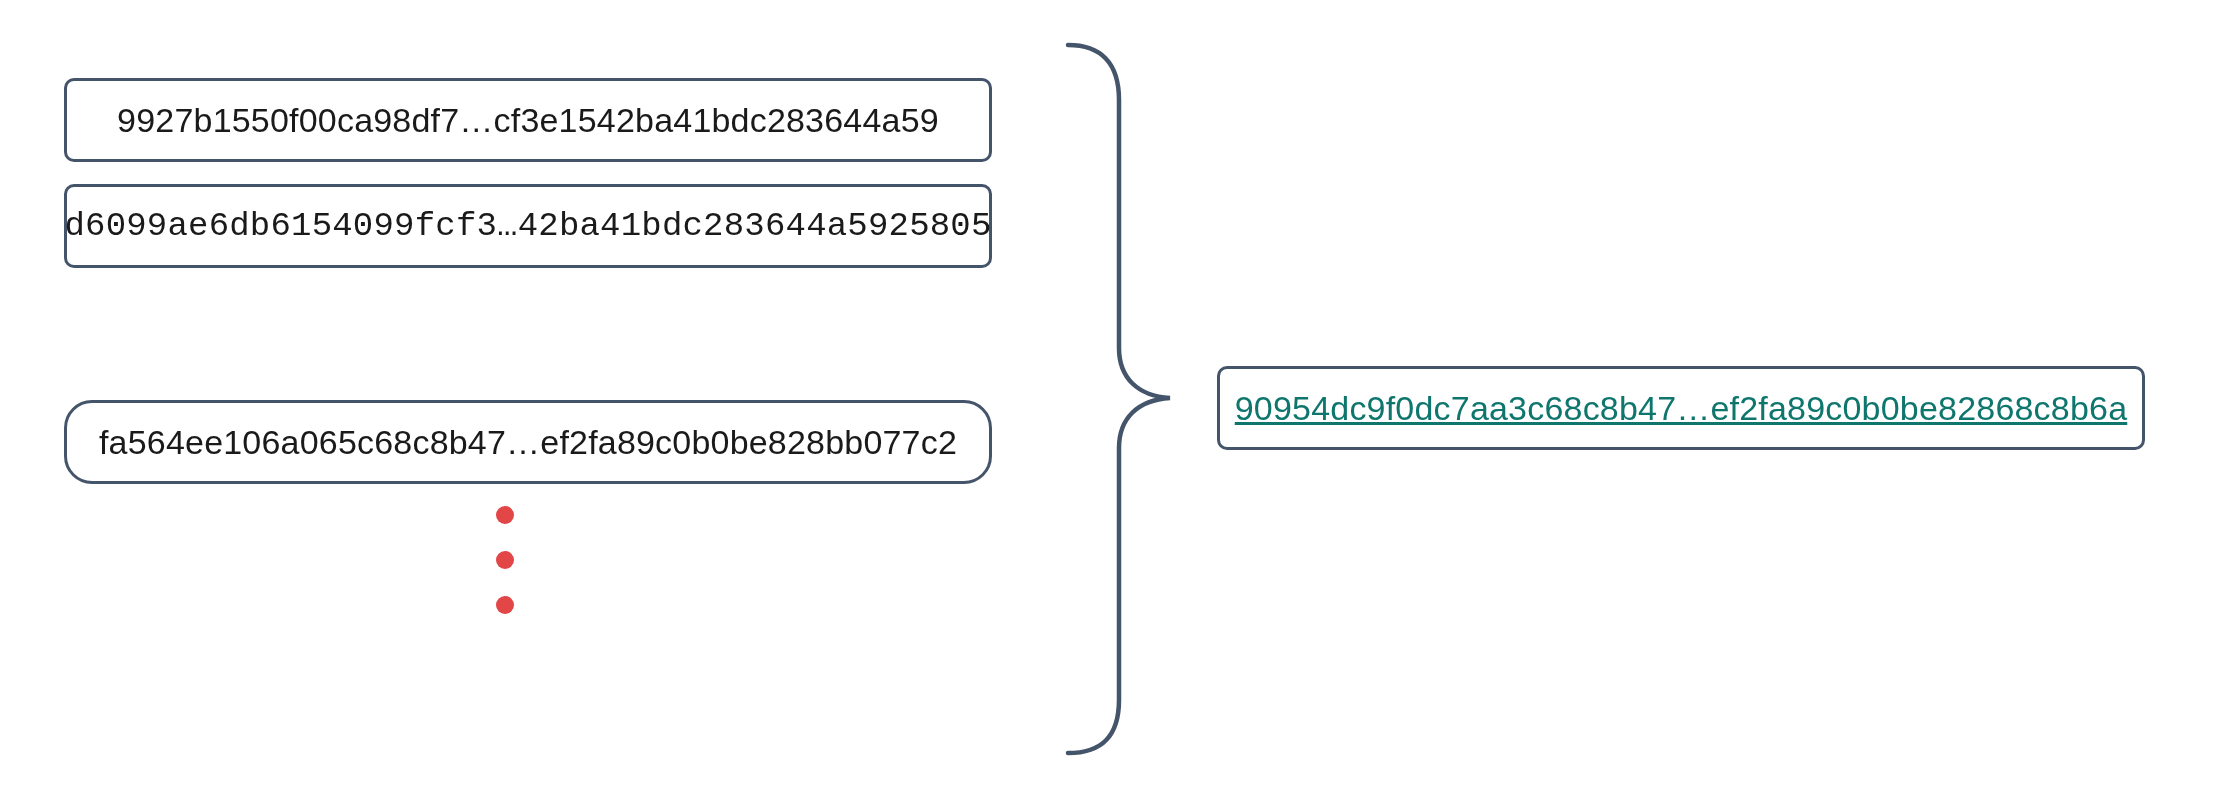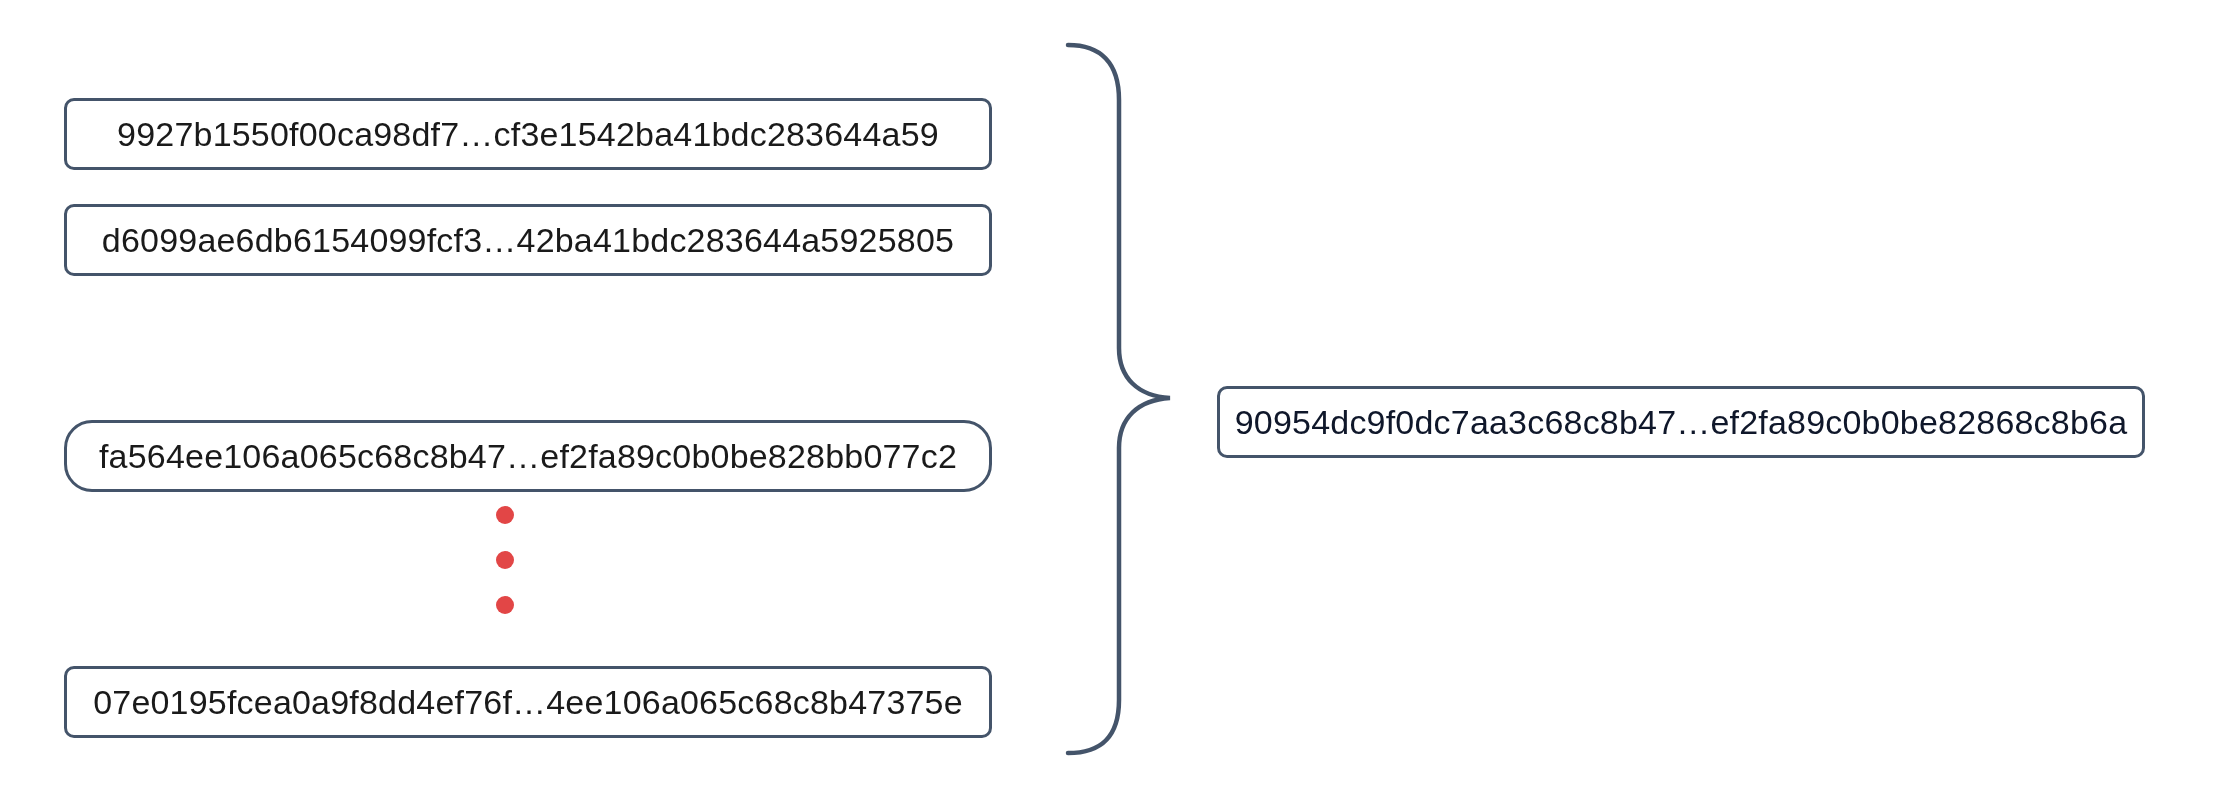--- a/index.html
+++ b/index.html
@@ -11,29 +11,28 @@
   .canvas {
     position: relative;
     width: 2220px;
     height: 792px;
     background: #ffffff;
     overflow: hidden;
   }
   .hash-box {
     position: absolute;
     width: 928px;
-    height: 72px;
+    height: 84px;
     border: 3px solid #44546A;
     border-radius: 10px;
     background: #ffffff;
     display: flex;
     align-items: center;
     justify-content: center;
     box-sizing: border-box;
-    margin-top: 20px;
   }
   .hash-text {
     font-size: 34px;
     color: #1A1A1A;
     letter-spacing: 0.2px;
     white-space: nowrap;
   }
   .box-1 { left: 64px;  top: 78px;  }
   .box-2 { left: 64px;  top: 184px; }
   .box-3 { left: 64px;  top: 292px; }
@@ -61,44 +60,41 @@
 </style>
 </head>
 <body>
 
 <div class="canvas">
 
   <div class="hash-box box-1" style="border-color: rgb(68, 84, 106);">
     <span class="hash-text" style="color: rgb(26, 26, 26);">9927b1550f00ca98df7…cf3e1542ba41bdc283644a59</span>
   </div>
 
-  <div class="hash-box box-2" style="border-color: rgb(68, 84, 106);">
+  <div class="hash-box box-2" style="border-color: rgb(68, 84, 106); font-family: Liberation Mono, monospace;">
     <span class="hash-text" style="color: rgb(26, 26, 26);">d6099ae6db6154099fcf3…42ba41bdc283644a5925805</span>
   </div>
 
 
   <div class="hash-box box-4" style="border-color: rgb(68, 84, 106); border-radius: 28px;">
     <span class="hash-text" style="color: rgb(26, 26, 26);">fa564ee106a065c68c8b47…ef2fa89c0b0be828bb077c2</span>
   </div>
 
   <div class="dot dot-1" style="background: rgb(226, 70, 70);"></div>
   <div class="dot dot-2" style="background: rgb(226, 70, 70);"></div>
   <div class="dot dot-3" style="background: rgb(226, 70, 70);"></div>
 
-  <div class="hash-box box-5" style="border-color: rgb(68, 84, 106);">
-    <span class="hash-text" style="color: rgb(26, 26, 26);">07e0195fcea0a9f8dd4ef76f…4ee106a065c68c8b47375e</span>
-  </div>
 
   <svg class="brace-svg" viewBox="1040 25 160 745" fill="none">
     <path d="M 1068 45
              C 1100 45 1119 62 1119 100
              L 1119 348
              C 1119 378 1138 396 1170 398
              C 1138 400 1119 418 1119 448
              L 1119 700
              C 1119 738 1100 753 1068 753" stroke="#44546A" stroke-width="4.5" stroke-linecap="round" fill="none"></path>
   </svg>
 
   <div class="hash-box box-out" style="border-color: rgb(68, 84, 106);">
-    <span class="hash-text" style="color: #0f172a;">90954dc9f0dc7aa3c68c8b47…ef2fa89c0b0be82868c8b6a</span>
+    <span class="hash-text" style="color: #0f766e; text-decoration: underline;">90954dc9f0dc7aa3c68c8b47…ef2fa89c0b0be82868c8b6a</span>
   </div>
 
 </div>
 
 </body></html>

